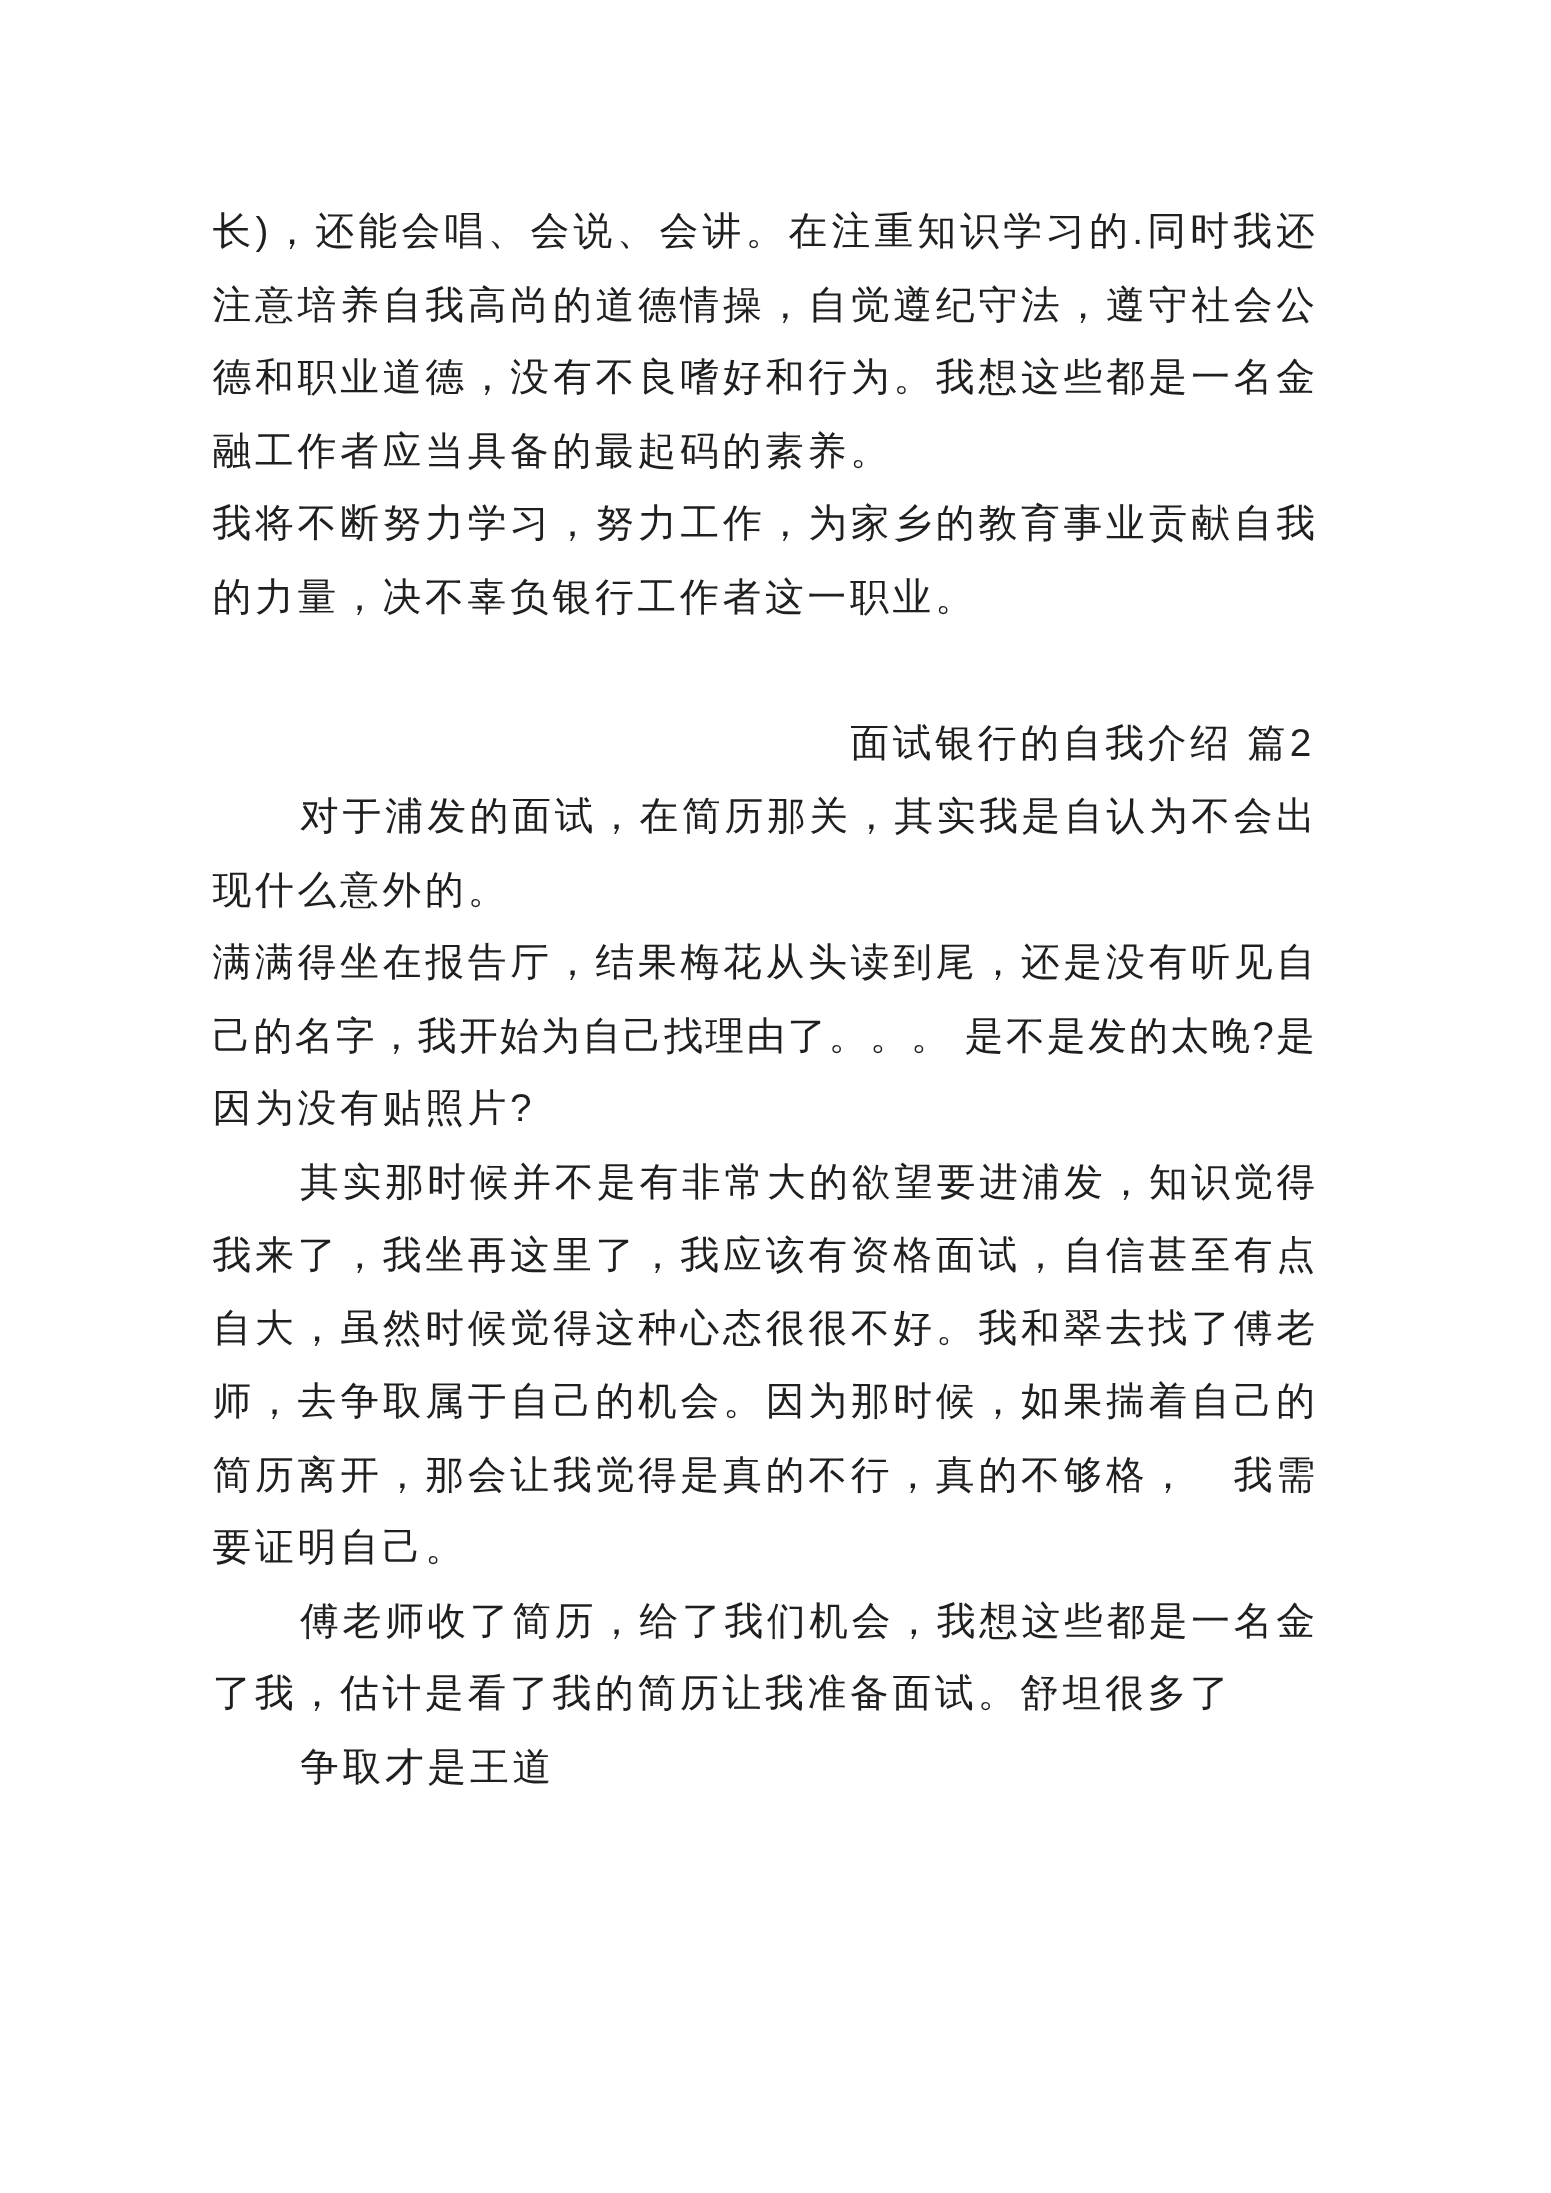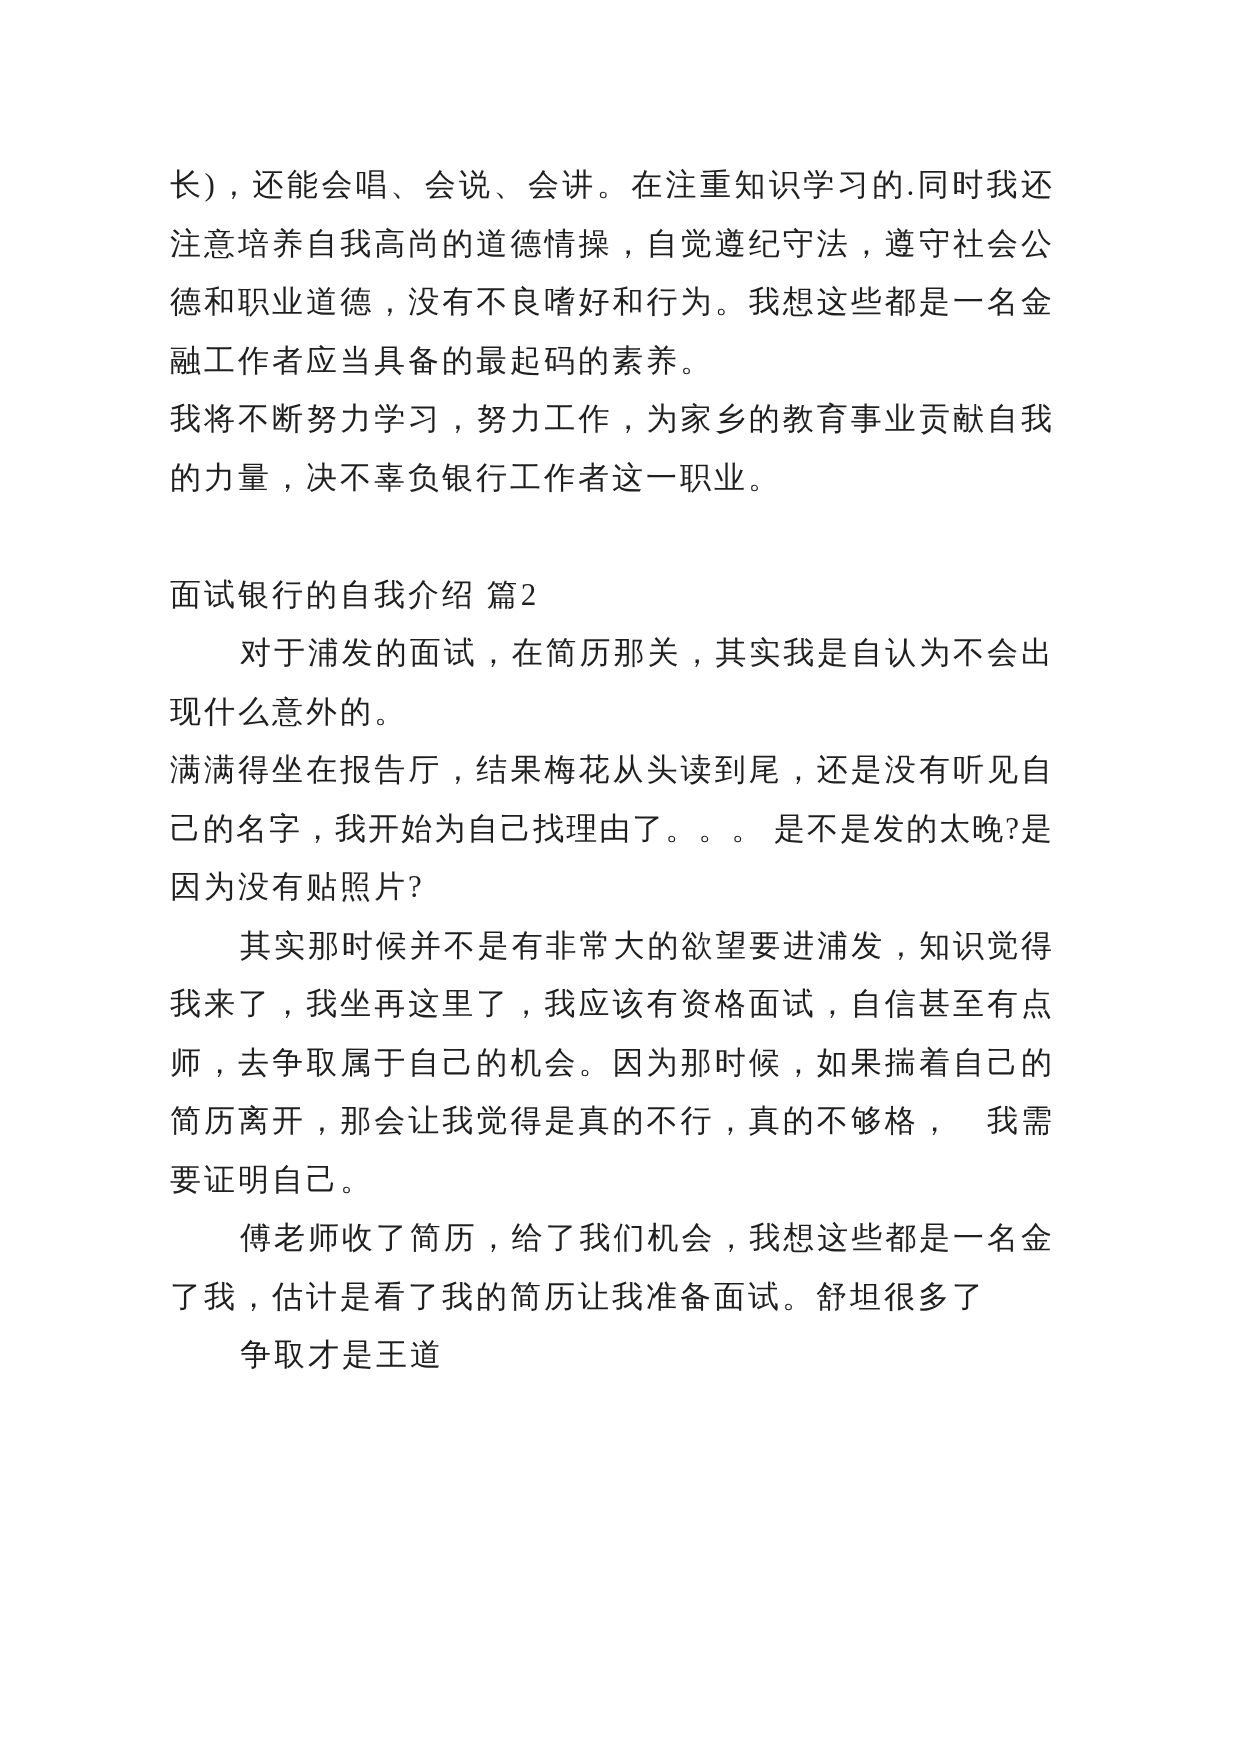--- a/index.html
+++ b/index.html
@@ -14,21 +14,21 @@
     background: #ffffff;
     overflow: hidden;
   }
   .text-area {
     position: absolute;
     left: 170px;
     top: 156px;
     width: 882px;
   }
   .line {
-    font-family: Liberation Serif, serif;
+    font-family: Liberation Sans, sans-serif;
     font-size: 31px;
     line-height: 58.5px;
     height: 58.5px;
     color: #1f1f1f;
     letter-spacing: 3px;
     white-space: pre;
     text-align: left;
     font-weight: 300;
   }
   .line.justify {
@@ -39,20 +39,21 @@
     width: 882px;
   }
   .line.indent {
     text-indent: 70px;
   }
   .line.blank {
     height: 58.5px;
   }
   .line.heading {
     letter-spacing: 3px;
+    text-align: right;
   }
 </style>
 </head>
 <body>
 
 <div class="page">
   <div class="text-area" id="lines-container">
       <div class="line justify">长)，还能会唱、会说、会讲。在注重知识学习的.同时我还</div>
       <div class="line justify">注意培养自我高尚的道德情操，自觉遵纪守法，遵守社会公</div>
       <div class="line justify">德和职业道德，没有不良嗜好和行为。我想这些都是一名金</div>
@@ -61,20 +62,21 @@
       <div class="line">的力量，决不辜负银行工作者这一职业。</div>
       <div class="line blank"></div>
       <div class="line heading">面试银行的自我介绍 篇2</div>
       <div class="line justify indent">对于浦发的面试，在简历那关，其实我是自认为不会出</div>
       <div class="line">现什么意外的。</div>
       <div class="line justify">满满得坐在报告厅，结果梅花从头读到尾，还是没有听见自</div>
       <div class="line justify">己的名字，我开始为自己找理由了。。。 是不是发的太晚?是</div>
       <div class="line">因为没有贴照片?</div>
       <div class="line justify indent">其实那时候并不是有非常大的欲望要进浦发，知识觉得</div>
       <div class="line justify">我来了，我坐再这里了，我应该有资格面试，自信甚至有点</div>
+      <div class="line justify">自大，虽然时候觉得这种心态很很不好。我和翠去找了傅老</div>
       <div class="line justify">师，去争取属于自己的机会。因为那时候，如果揣着自己的</div>
       <div class="line justify">简历离开，那会让我觉得是真的不行，真的不够格，　我需</div>
       <div class="line">要证明自己。</div>
       <div class="line justify indent">傅老师收了简历，给了我们机会，我想这些都是一名金</div>
       <div class="line">了我，估计是看了我的简历让我准备面试。舒坦很多了</div>
       <div class="line indent">争取才是王道</div>
     </div>
 </div>
 
 </body></html>

